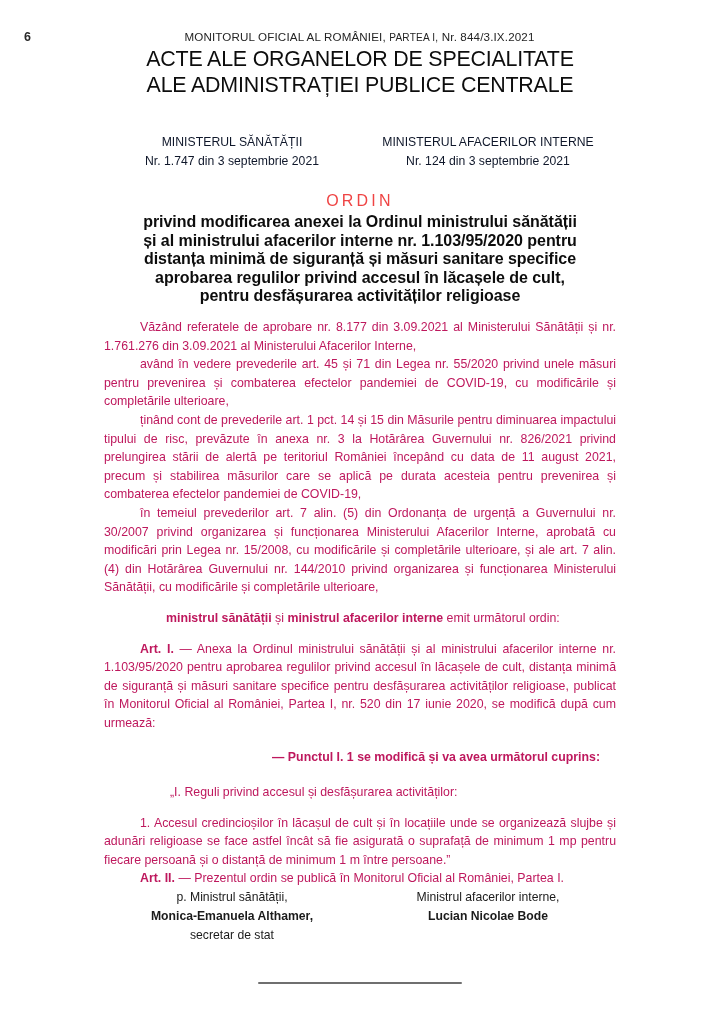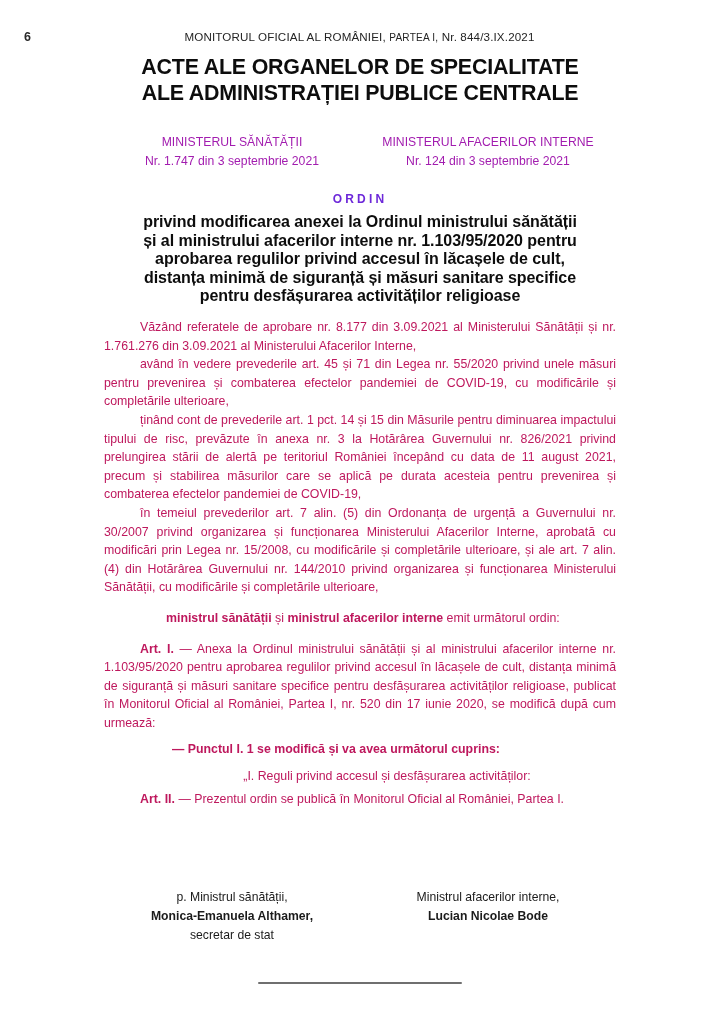--- a/index.html
+++ b/index.html
@@ -55,59 +55,59 @@
   .head-title .small-caps {
     font-size: 10.1px;
     letter-spacing: 0.2px;
   }
 
   
   .section-heading {
     position: absolute;
     left: 104px;
     width: 512px;
-    top: 54px;
+    top: 46px;
     text-align: center;
     font-size: 21.4px;
-    font-weight: 700;
+    font-weight: 400;
     line-height: 26px;
     letter-spacing: -0.2px;
     color: #0d0d0d;
   }
   .section-heading div { white-space: nowrap; }
 
   
   .ministries {
     position: absolute;
     left: 104px;
     width: 512px;
     top: 133px;
     display: flex;
   }
   .ministry {
     flex: 1 1 50%;
     text-align: center;
     font-size: 12.2px;
     line-height: 18.5px;
-    color: #a21caf;
+    color: #0f172a;
   }
   .ministry .mname { letter-spacing: 0.05px; white-space: nowrap; }
   .ministry .mnum  { letter-spacing: 0.02px; white-space: nowrap; }
 
   
   .ordin-word {
     position: absolute;
     left: 104px;
     width: 512px;
     top: 192px;
     text-align: center;
-    font-size: 12px;
-    font-weight: 700;
+    font-size: 16px;
+    font-weight: 400;
     letter-spacing: 3.2px;
-    color: #6d28d9;
+    color: #ef4444;
   }
   .ordin-subtitle {
     position: absolute;
     left: 104px;
     width: 512px;
     top: 213px;
     text-align: center;
     font-size: 16px;
     font-weight: 700;
     line-height: 18.6px;
@@ -132,29 +132,29 @@
     text-justify: inter-word;
     text-indent: 36px;
     hyphens: none;
   }
   p.lead {
     margin: 12px;
     text-indent: 50px;
     text-align: left;
   }
   p.dash-item {
-    margin: 8px;
+    margin: 16px;
     text-indent: 60px;
+    text-align: right;
+    font-weight: 700;
+  }
+  p.quote-open {
+    margin: 12px;
+    text-indent: 54px;
     text-align: left;
-    font-weight: 700;
-  }
-  p.quote-open {
-    margin: 4px;
-    text-indent: 54px;
-    text-align: center;
   }
   b { font-weight: 700; }
 
   
   .signatures {
     position: absolute;
     left: 104px;
     width: 512px;
     top: 888px;
     display: flex;
@@ -206,42 +206,43 @@
     <div class="ministry">
       <div class="mname">MINISTERUL AFACERILOR INTERNE</div>
       <div class="mnum">Nr. 124 din 3 septembrie 2021</div>
     </div>
   </div>
 
   <div class="ordin-word">ORDIN</div>
   <div class="ordin-subtitle">
     <div>privind modificarea anexei la Ordinul ministrului sănătății</div>
     <div>și al ministrului afacerilor interne nr. 1.103/95/2020 pentru</div>
+    <div>distanța minimă de siguranță și măsuri sanitare specifice</div>
     <div>aprobarea regulilor privind accesul în lăcașele de cult,</div>
-    <div>distanța minimă de siguranță și măsuri sanitare specifice</div>
     <div>pentru desfășurarea activităților religioase</div>
   </div>
 
   <div class="body-block">
 
     <p class="para">Văzând referatele de aprobare nr. 8.177 din 3.09.2021 al Ministerului Sănătății și nr. 1.761.276 din 3.09.2021 al Ministerului Afacerilor Interne,</p>
     <p class="para">având în vedere prevederile art. 45 și 71 din Legea nr. 55/2020 privind unele măsuri pentru prevenirea și combaterea efectelor pandemiei de COVID-19, cu modificările și completările ulterioare,</p>
     <p class="para">ținând cont de prevederile art. 1 pct. 14 și 15 din Măsurile pentru diminuarea impactului tipului de risc, prevăzute în anexa nr. 3 la Hotărârea Guvernului nr. 826/2021 privind prelungirea stării de alertă pe teritoriul României începând cu data de 11 august 2021, precum și stabilirea măsurilor care se aplică pe durata acesteia pentru prevenirea și combaterea efectelor pandemiei de COVID-19,</p>
     <p class="para">în temeiul prevederilor art. 7 alin. (5) din Ordonanța de urgență a Guvernului nr. 30/2007 privind organizarea și funcționarea Ministerului Afacerilor Interne, aprobată cu modificări prin Legea nr. 15/2008, cu modificările și completările ulterioare, și ale art. 7 alin. (4) din Hotărârea Guvernului nr. 144/2010 privind organizarea și funcționarea Ministerului Sănătății, cu modificările și completările ulterioare,</p>
 
     <p class="lead">
       <b>ministrul sănătății</b><span> și </span><b>ministrul afacerilor interne</b><span> emit următorul ordin:</span>
     </p>
 
     <p class="para"><b>Art. I.</b><span> — </span><span>Anexa la Ordinul ministrului sănătății și al ministrului afacerilor interne nr. 1.103/95/2020 pentru aprobarea regulilor privind accesul în lăcașele de cult, distanța minimă de siguranță și măsuri sanitare specifice pentru desfășurarea activităților religioase, publicat în Monitorul Oficial al României, Partea I, nr. 520 din 17 iunie 2020, se modifică după cum urmează:</span></p>
 
     <p class="dash-item">— Punctul I. 1 se modifică și va avea următorul cuprins:</p>
 
     <p class="quote-open">„I. Reguli privind accesul și desfășurarea activităților:</p>
 
+    <p class="para">1. Accesul credincioșilor în lăcașul de cult și în locațiile unde se organizează slujbe și adunări religioase se face astfel încât să fie asigurată o suprafață de minimum 1 mp pentru fiecare persoană și o distanță de minimum 1 m între persoane.”</p>
 
     <p class="para"><b>Art. II.</b><span> — </span><span>Prezentul ordin se publică în Monitorul Oficial al României, Partea I.</span></p>
 
   </div>
 
   <div class="signatures">
     <div class="sig-col">
       <div class="sig-role">p. Ministrul sănătății,</div>
       <div class="sig-name">Monica-Emanuela Althamer,</div>
       <div class="sig-title">secretar de stat</div>

